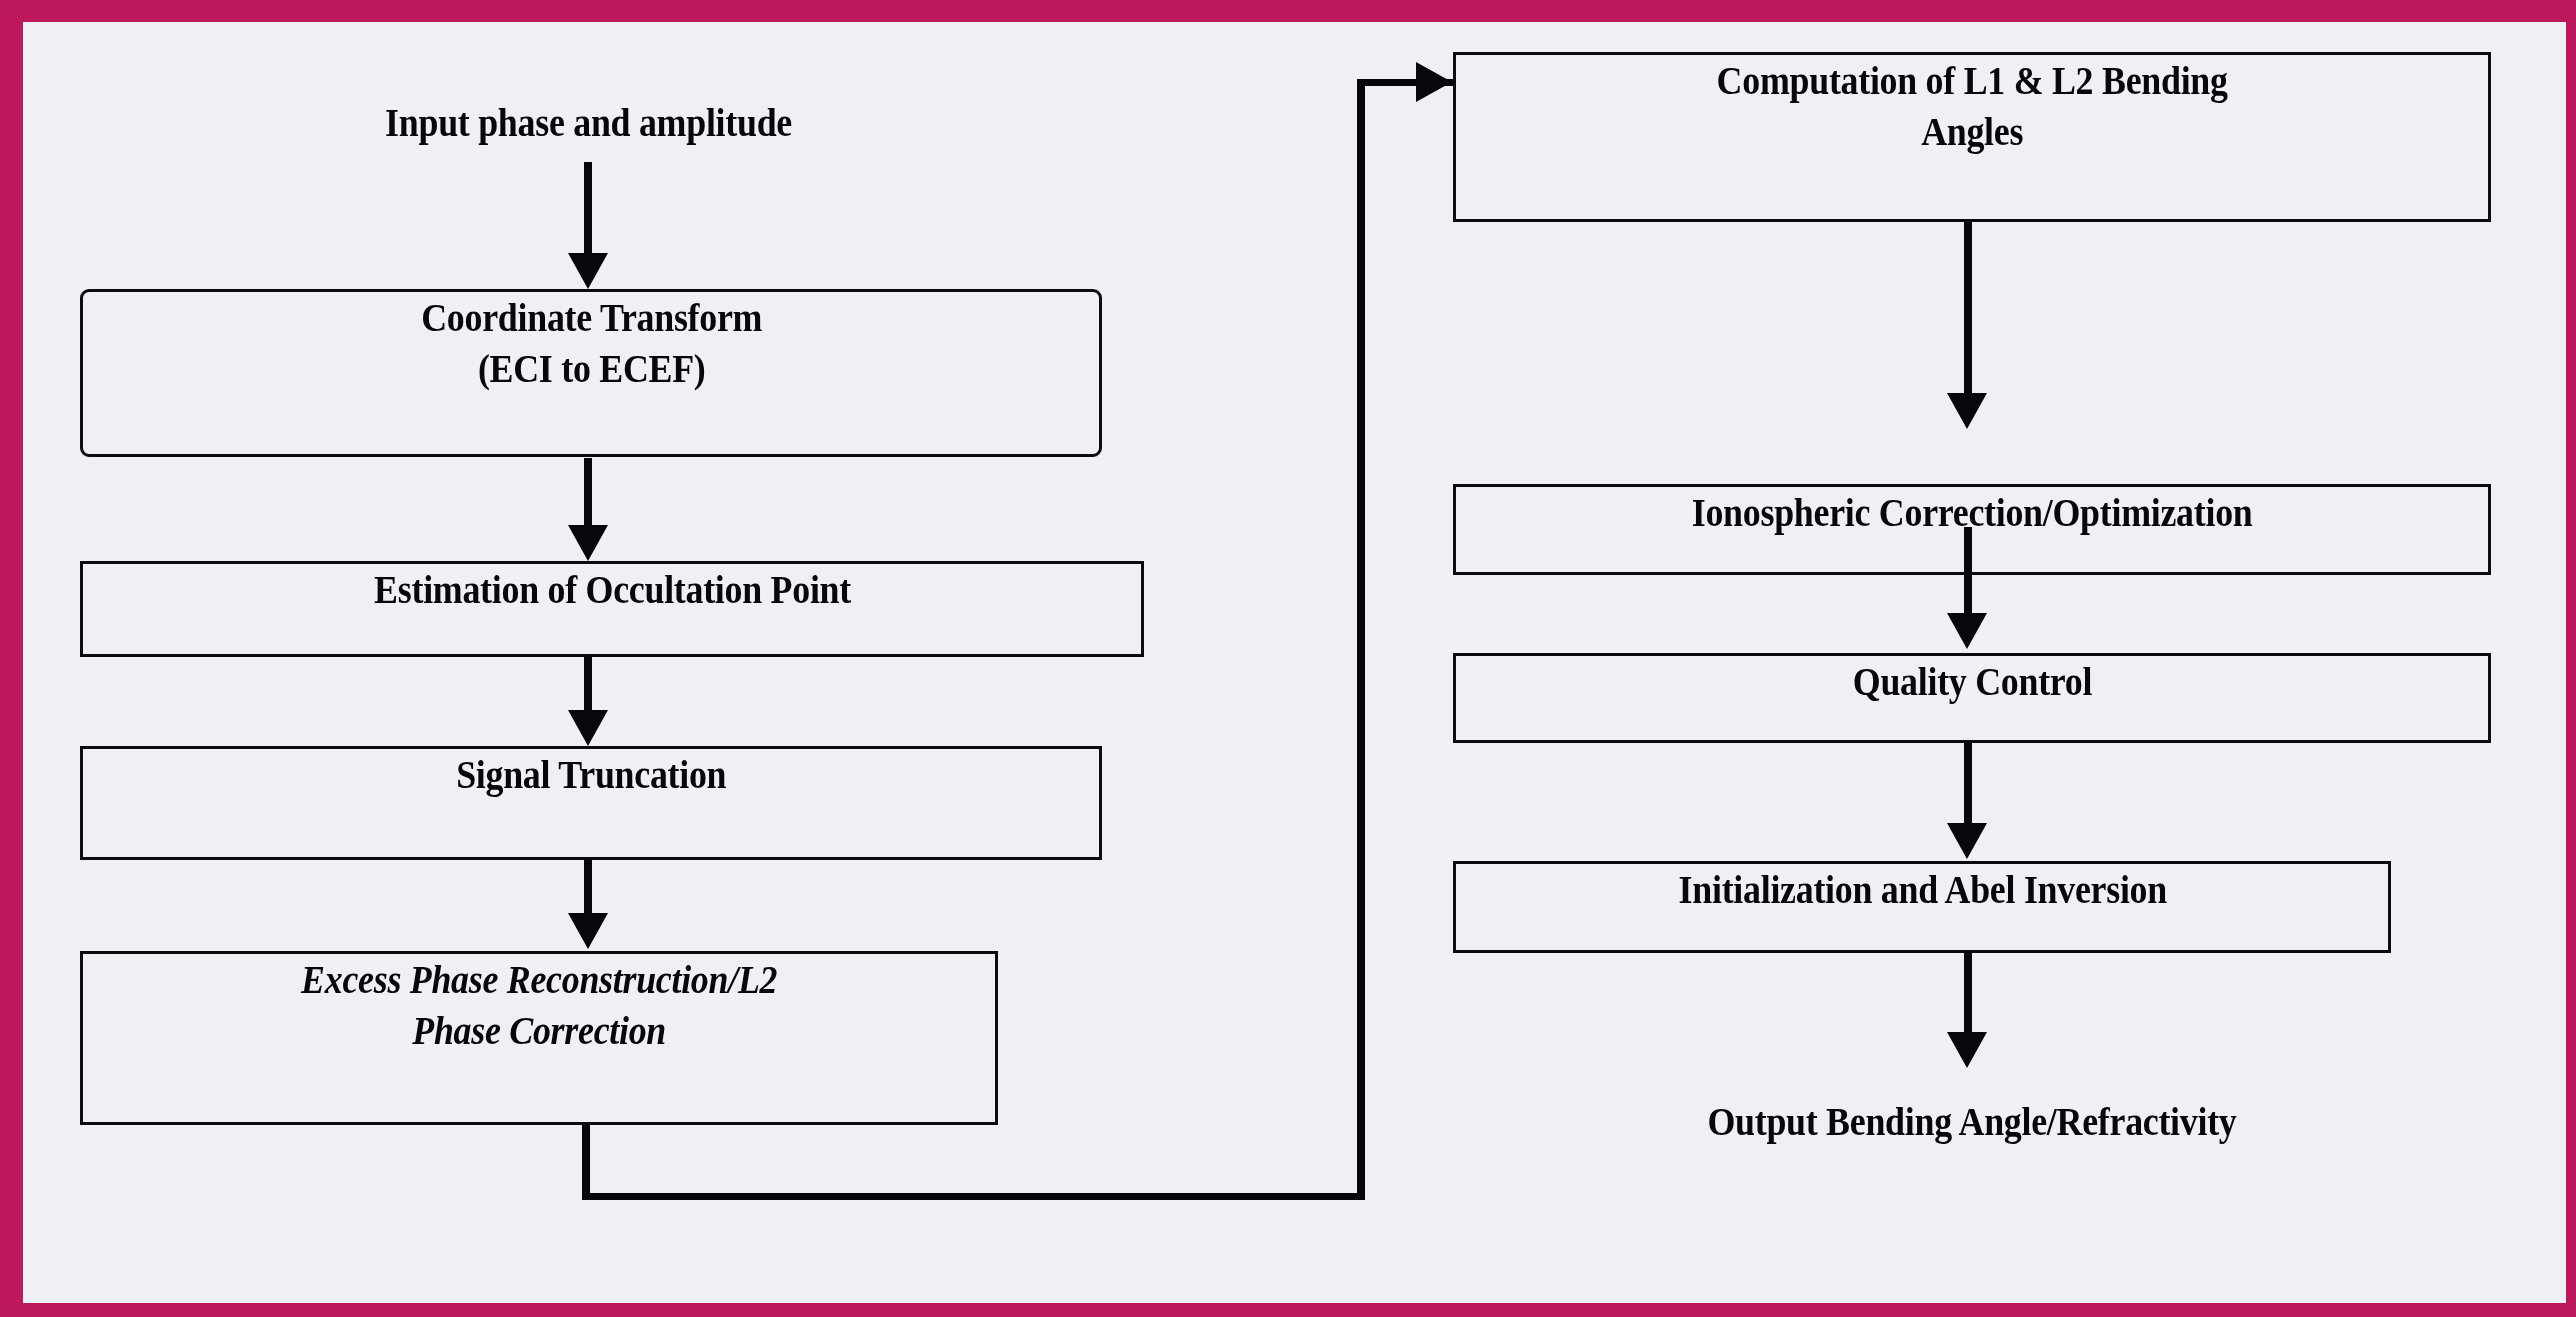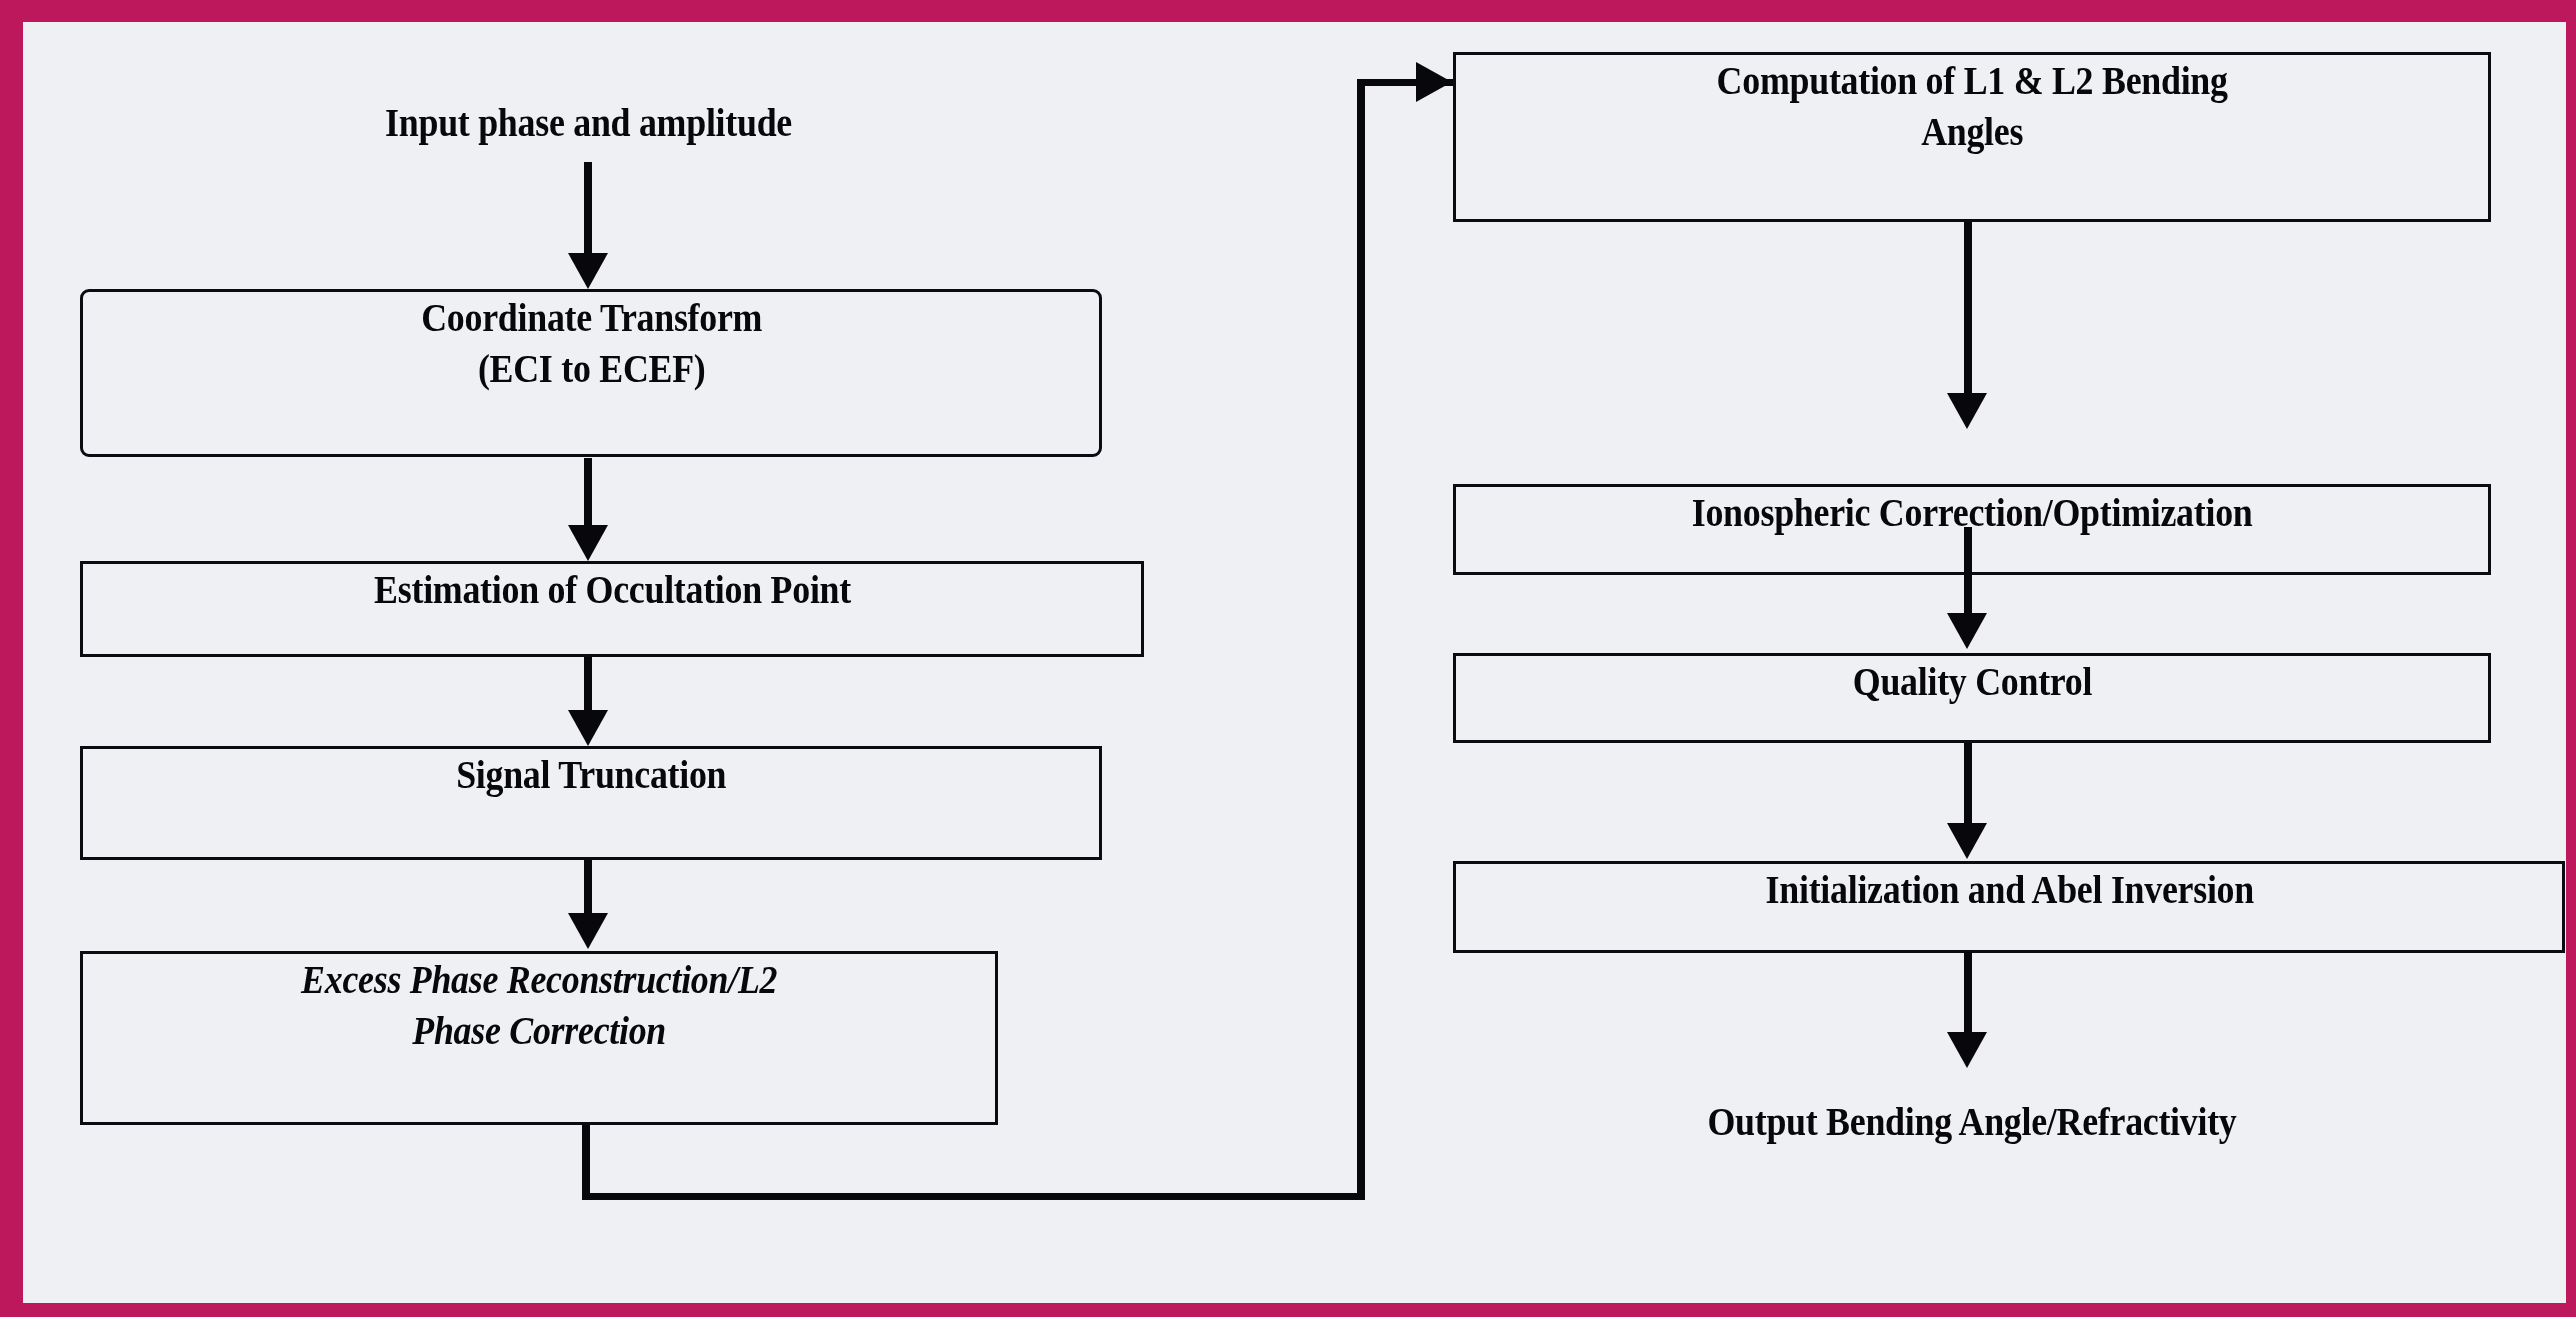--- a/index.html
+++ b/index.html
@@ -145,21 +145,21 @@
     <div class="vline" style="left:1941px; top:505px; height:90px;"></div>
     <div class="arrow-down" style="left:1924px; top:591px;"></div>
 
     <div class="node-box" style="left:1430px; top:631px; width:1038px; height:90px;">
       <span class="node-label">Quality Control</span>
     </div>
 
     <div class="vline" style="left:1941px; top:721px; height:84px;"></div>
     <div class="arrow-down" style="left:1924px; top:801px;"></div>
 
-    <div class="node-box" style="left:1430px; top:839px; width:1112px; height:92px;">
+    <div class="node-box" style="left:1430px; top:839px; width:938px; height:92px;">
       <span class="node-label">Initialization and Abel Inversion</span>
     </div>
 
     <div class="vline" style="left:1941px; top:930px; height:84px;"></div>
     <div class="arrow-down" style="left:1924px; top:1010px;"></div>
 
     <div class="free-label" style="left:1430px; top:1066px; width:1038px; height:67px;align-items:center;">
       <span class="node-label">Output Bending Angle/Refractivity</span>
     </div>
 

